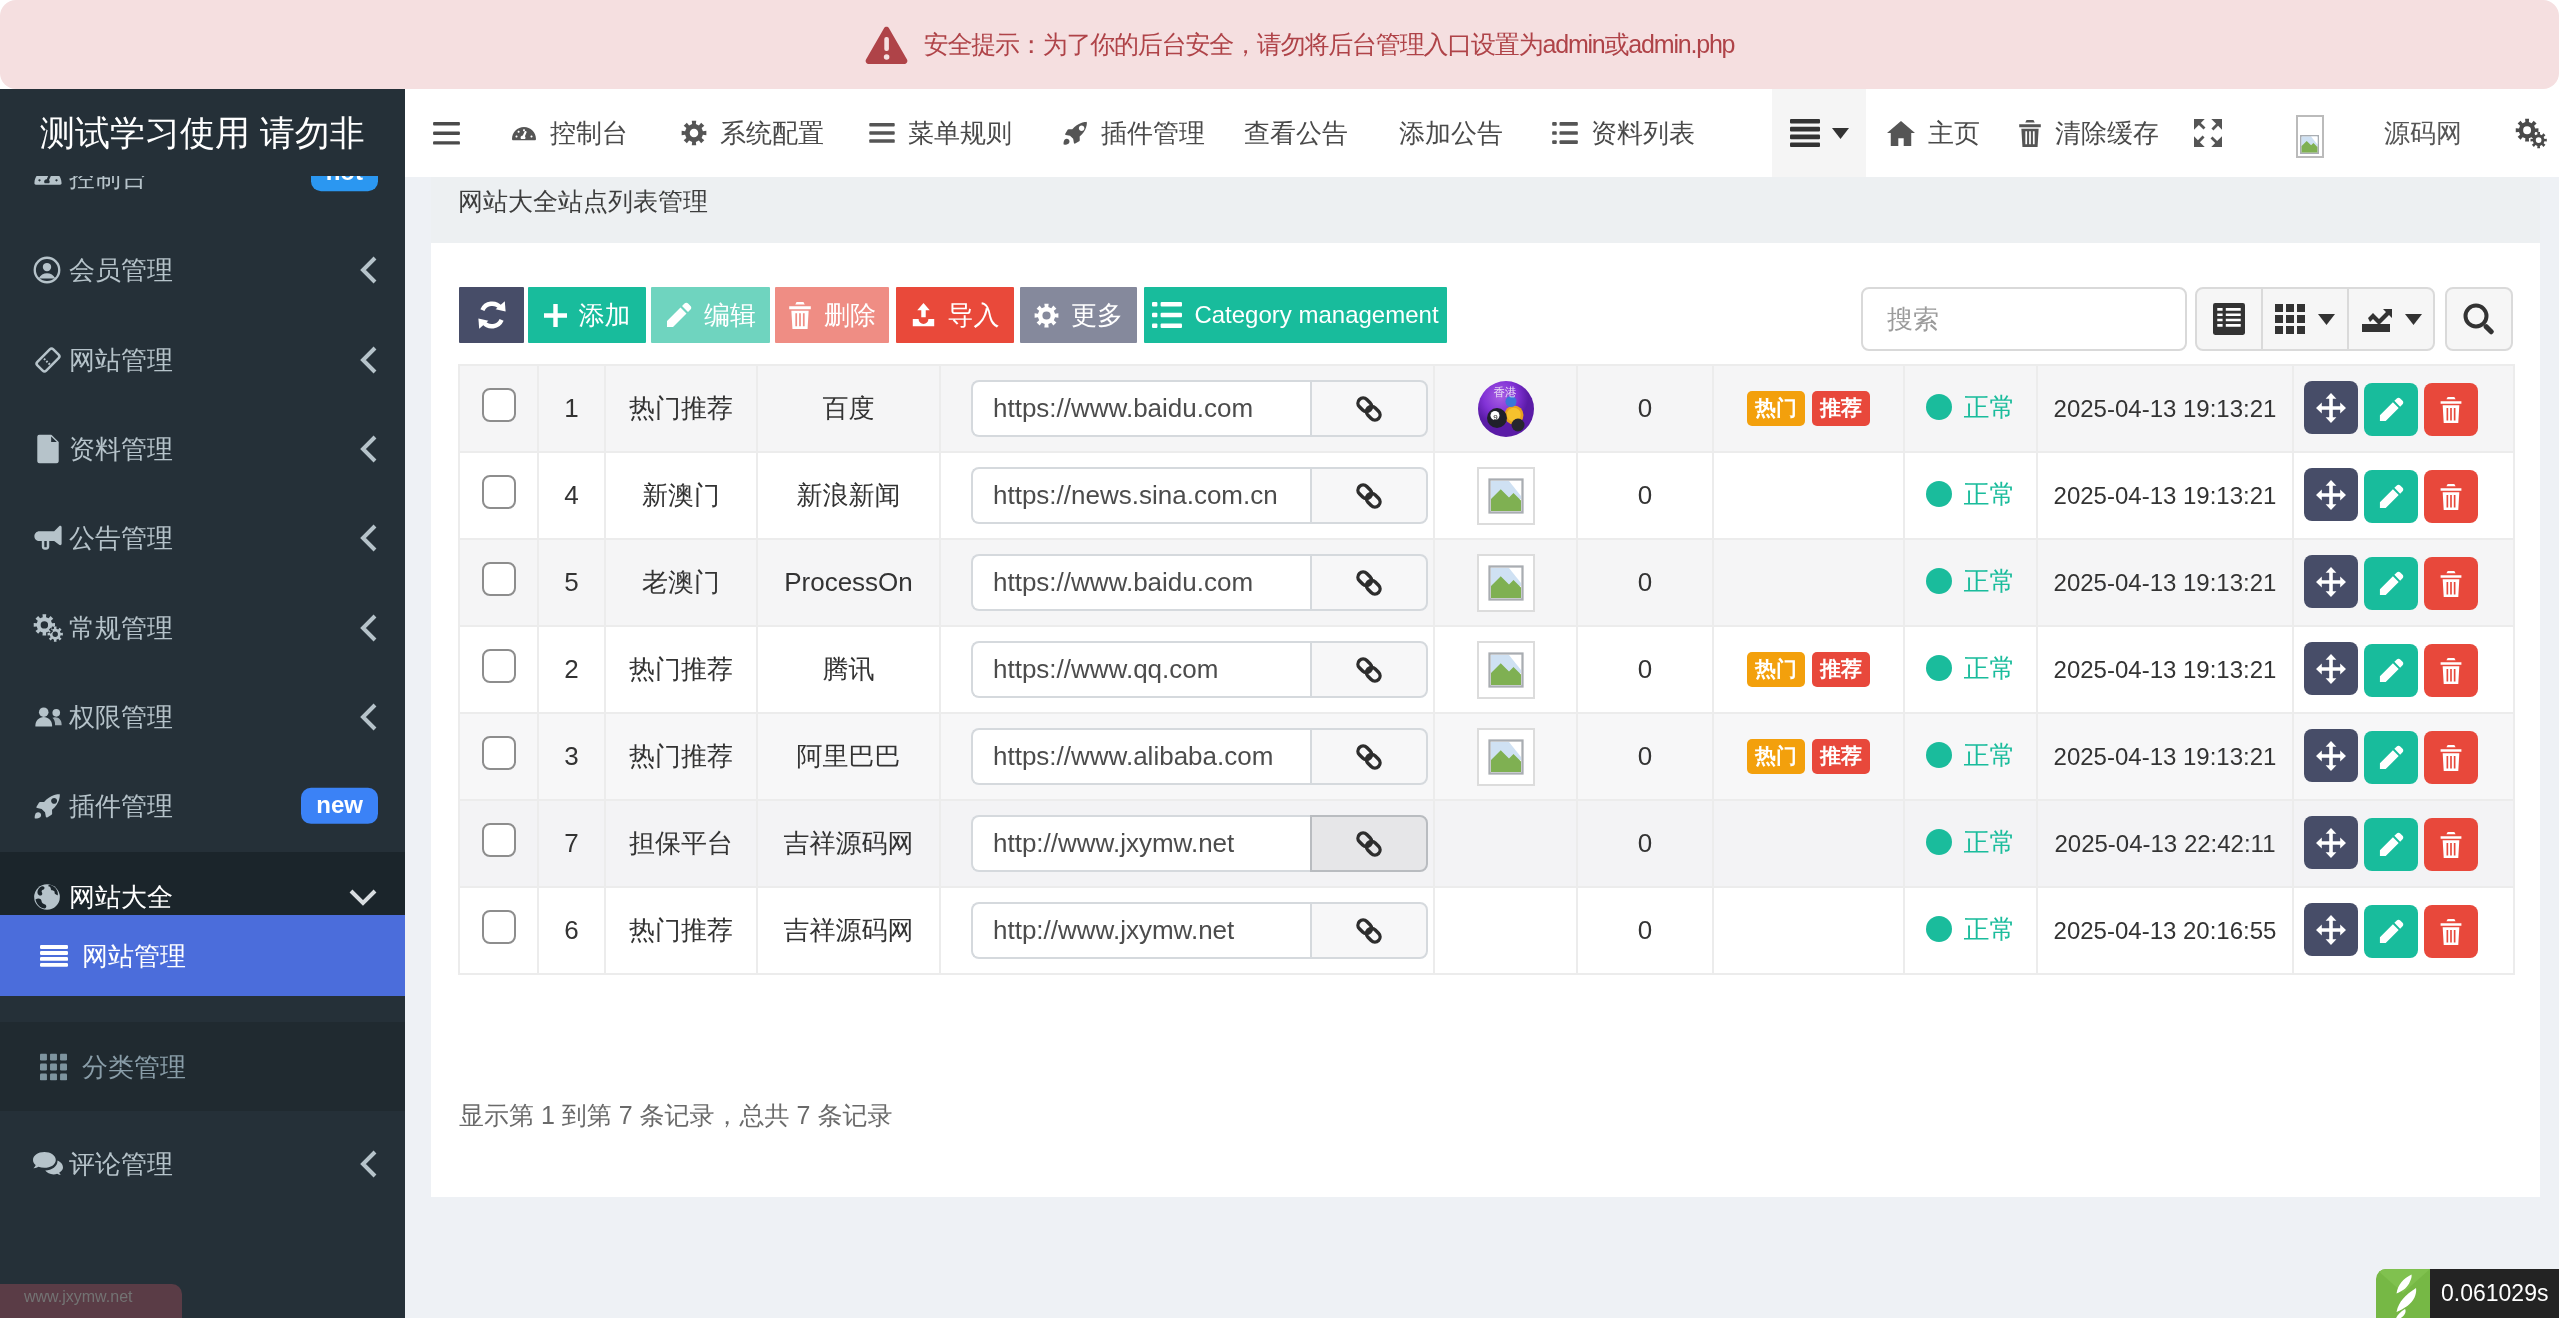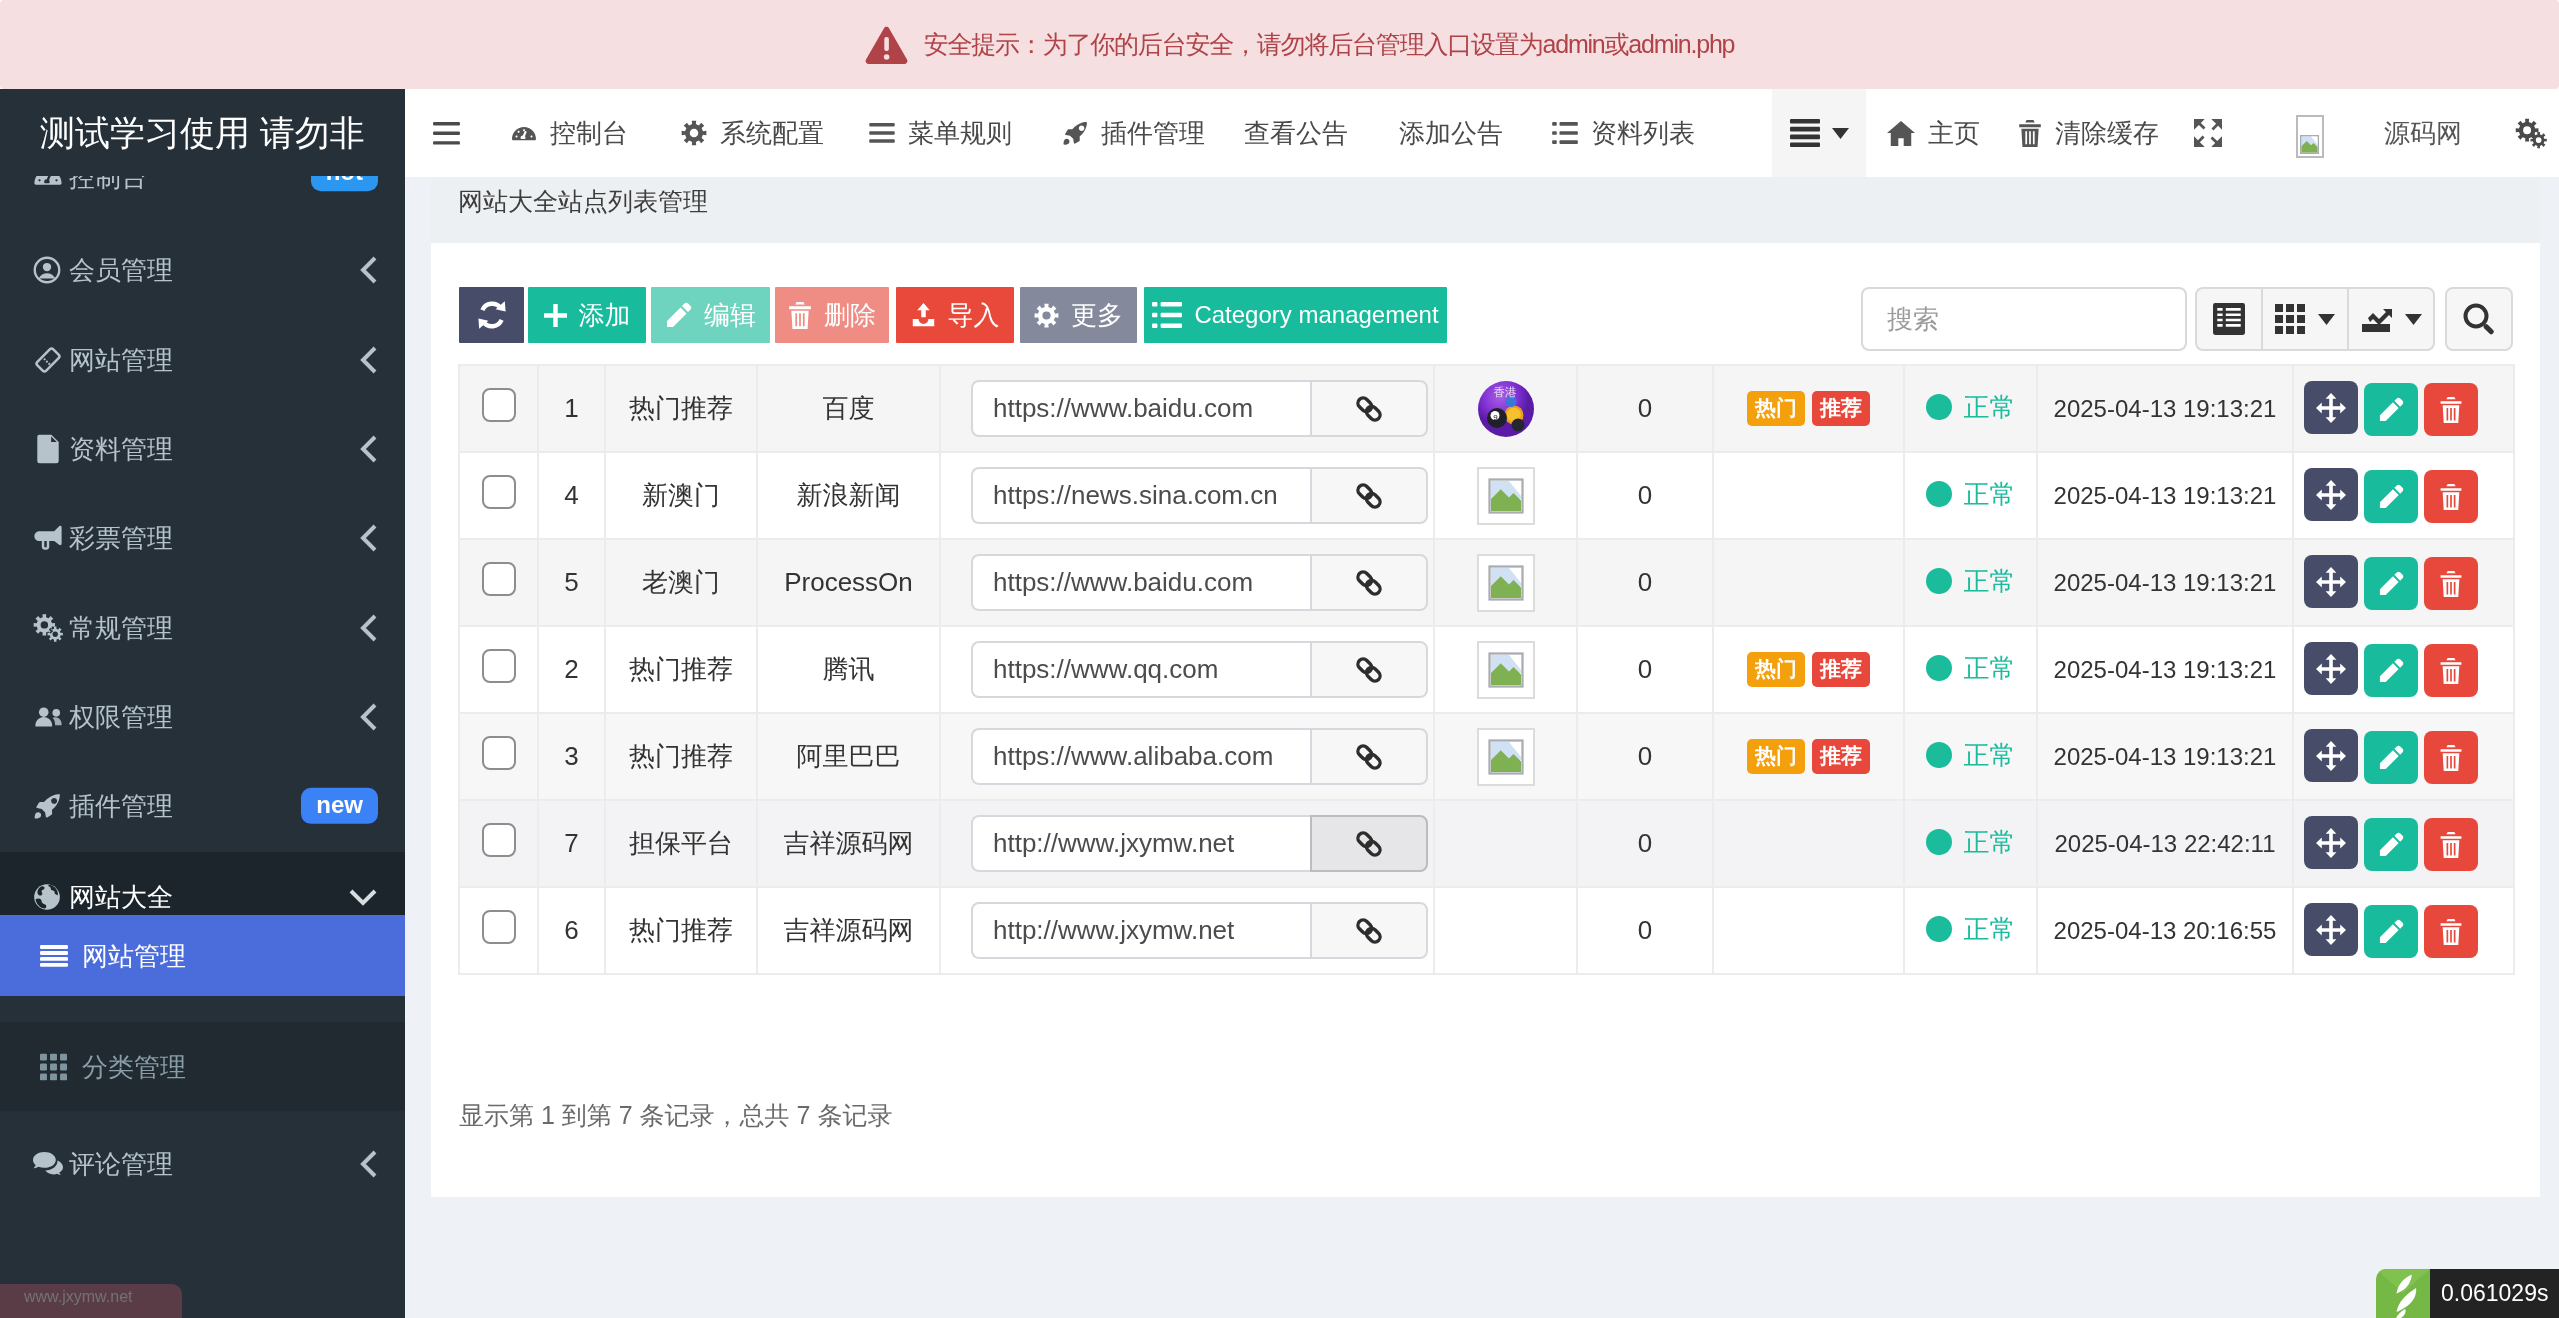--- a/index.html
+++ b/index.html
@@ -3,21 +3,21 @@
 <meta charset="utf-8">
 <style>
 *{margin:0;padding:0;box-sizing:border-box}
 html,body{width:2559px;height:1318px;overflow:hidden;background:#fff}
 body{font-family:"Liberation Sans",sans-serif;-webkit-font-smoothing:antialiased}
 #app{position:relative;width:2559px;height:1318px;overflow:hidden}
 .abs{position:absolute}
 .i{display:inline-block;vertical-align:middle}
 svg{display:block}
 
-#alert{position:absolute;left:0;top:0;width:2559px;height:89px;background:#f5dfe0;border-radius:4px;display:flex;align-items:center;justify-content:center;color:#af4348;font-size:25px;letter-spacing:-1.2px;padding-left:40px}
+#alert{position:absolute;left:0;top:0;width:2559px;height:89px;background:#f5dfe0;border-radius:16px;display:flex;align-items:center;justify-content:center;color:#af4348;font-size:25px;letter-spacing:-1.2px;padding-left:40px}
 
 #sidebar{position:absolute;left:0;top:89px;width:405px;height:1229px;background:#253038;overflow:hidden}
 #logo{position:absolute;left:0;top:0;width:405px;height:87px;line-height:87px;color:#fff;font-size:35px;white-space:nowrap;padding-left:40px;background:#253038;z-index:3}
 .mi{position:absolute;left:0;width:405px;height:89px;color:#b6c3ca;font-size:26px}
 .mi .ic{position:absolute;left:33px;top:50%;transform:translateY(-50%)}
 .mi .tx{position:absolute;left:69px;top:50%;transform:translateY(-50%);white-space:nowrap}
 .mi .ar{position:absolute;right:28px;top:50%;transform:translateY(-50%)}
 .badge{position:absolute;right:27px;font-size:24px;font-weight:bold;color:#fff;border-radius:10px;padding:4px 15px 6px;line-height:1.1}
 
 #nav{position:absolute;left:405px;top:89px;width:2154px;height:88px;background:#fff}
@@ -117,21 +117,21 @@
               <path d="M8 1 2 7l6 6"></path>
             </svg>
           </span>
   </div>
   <div class="mi" style="top:404px">
     <span class="ic">
             <svg width="30" height="26" viewBox="0 0 24 21" fill="#b6c3ca">
               <path d="M21 1c.8-.8 2-.3 2 .8v13.4c0 1.1-1.2 1.6-2 .8l-4-3H13v4.5c0 1.4-1.1 2.5-2.5 2.5h-1C8.1 20 7 18.9 7 17.5V13H5c-2.2 0-4-1.8-4-4s1.8-4 4-4h12zM9 13v4.5c0 .3.2.5.5.5h1c.3 0 .5-.2.5-.5V13z"></path>
             </svg>
           </span>
-    <span class="tx">彩票管理</span>
+    <span class="tx">公告管理</span>
     <span class="ar">
             <svg width="18" height="28" viewBox="0 0 9 14" fill="none" stroke="#b6c3ca" stroke-width="2">
               <path d="M8 1 2 7l6 6"></path>
             </svg>
           </span>
   </div>
   <div class="mi" style="top:494px">
     <span class="ic">
             <svg width="31" height="29" viewBox="0 0 30 28" fill="#b6c3ca">
               <path d="M21.3 9.2 21.3 12.8 18.4 12.6 17.4 15.1 19.6 17 17 19.6 15.1 17.4 12.6 18.4 12.8 21.3 9.2 21.3 9.4 18.4 6.9 17.4 5 19.6 2.4 17 4.6 15.1 3.6 12.6 0.7 12.8 0.7 9.2 3.6 9.4 4.6 6.9 2.4 5 5 2.4 6.9 4.6 9.4 3.6 9.2 0.7 12.8 0.7 12.6 3.6 15.1 4.6 17 2.4 19.6 5 17.4 6.9 18.4 9.4ZM14.6 11A3.6 3.6 0 1 0 7.4 11 3.6 3.6 0 1 0 14.6 11Z M28.9 18.7 28.9 21.3 26.8 21.1 26 22.9 27.7 24.3 25.8 26.2 24.4 24.5 22.6 25.3 22.8 27.4 20.2 27.4 20.4 25.3 18.6 24.5 17.2 26.2 15.3 24.3 17 22.9 16.2 21.1 14.1 21.3 14.1 18.7 16.2 18.9 17 17.1 15.3 15.7 17.2 13.8 18.6 15.5 20.4 14.7 20.2 12.6 22.8 12.6 22.6 14.7 24.4 15.5 25.8 13.8 27.7 15.7 26 17.1 26.8 18.9Z M24.1 20A2.6 2.6 0 1 0 18.9 20 2.6 2.6 0 1 0 24.1 20Z" fill-rule="evenodd"></path>

